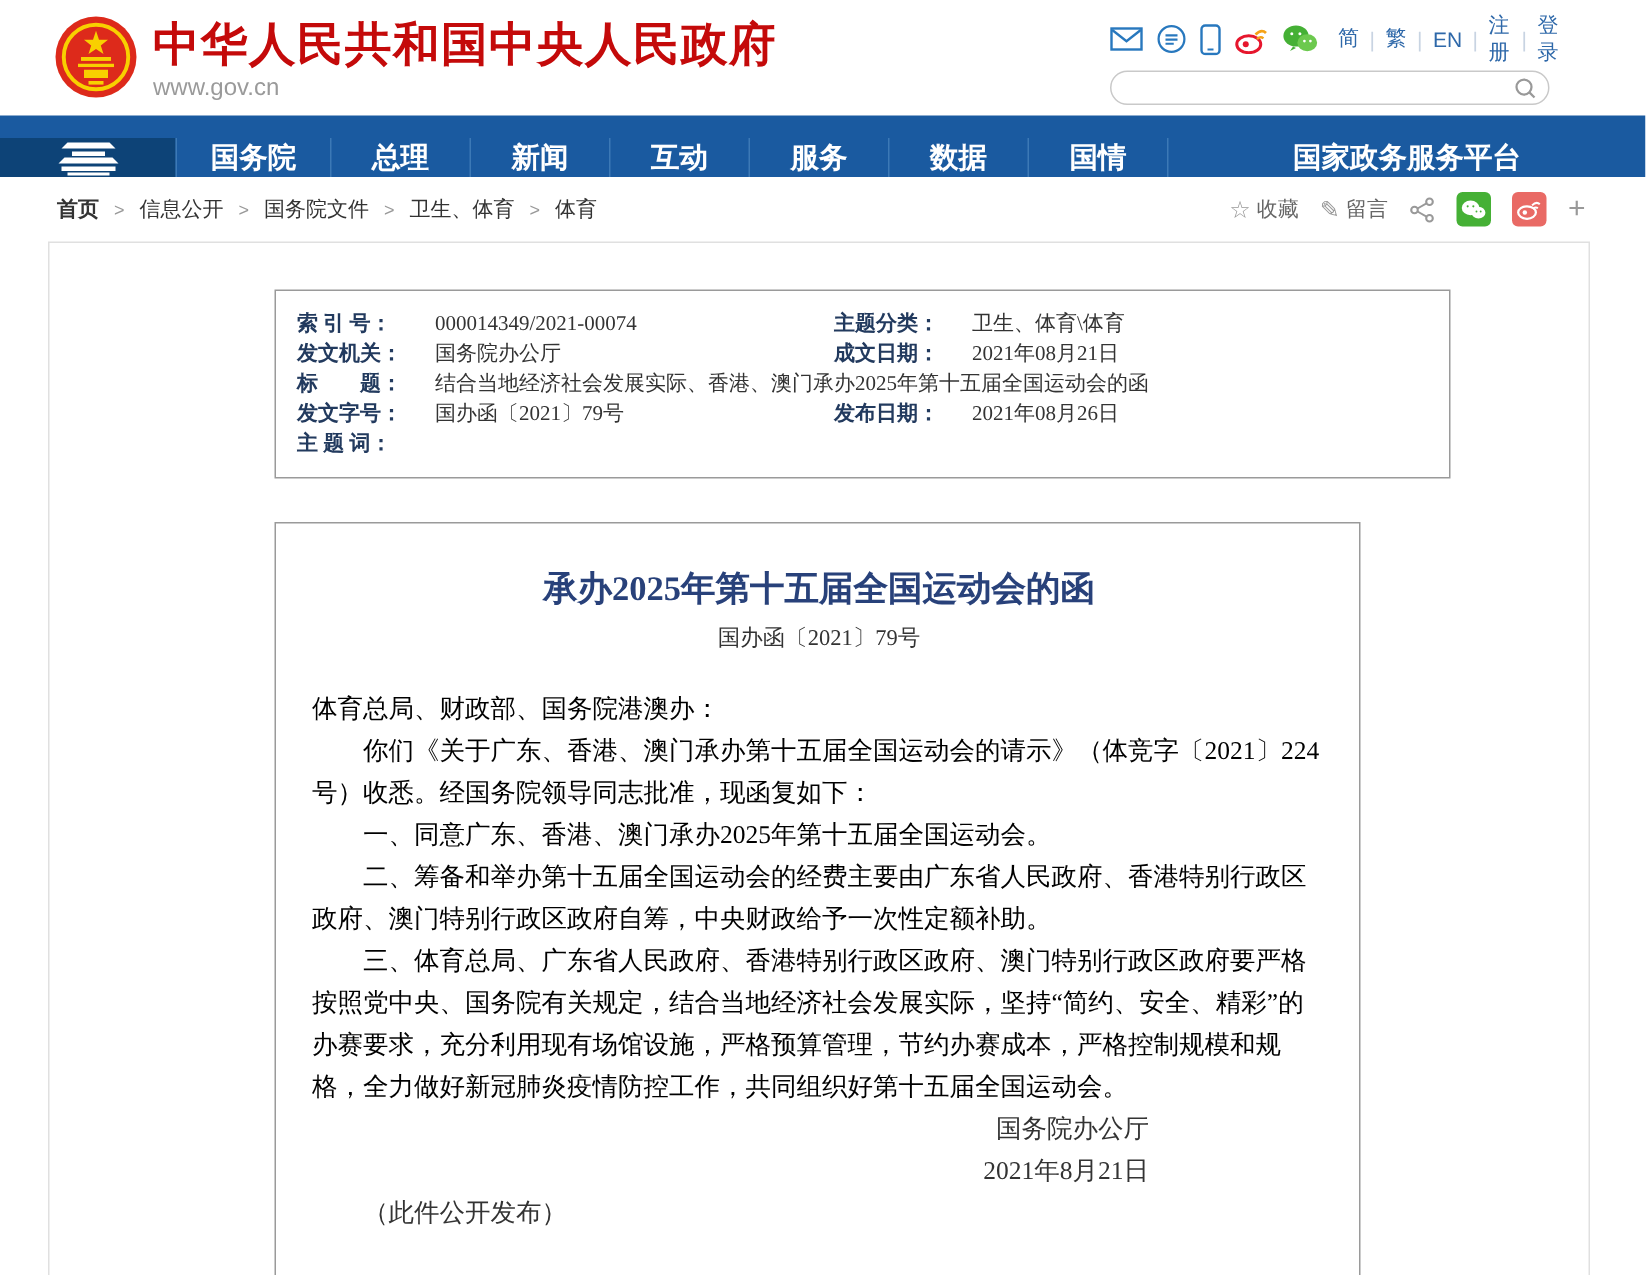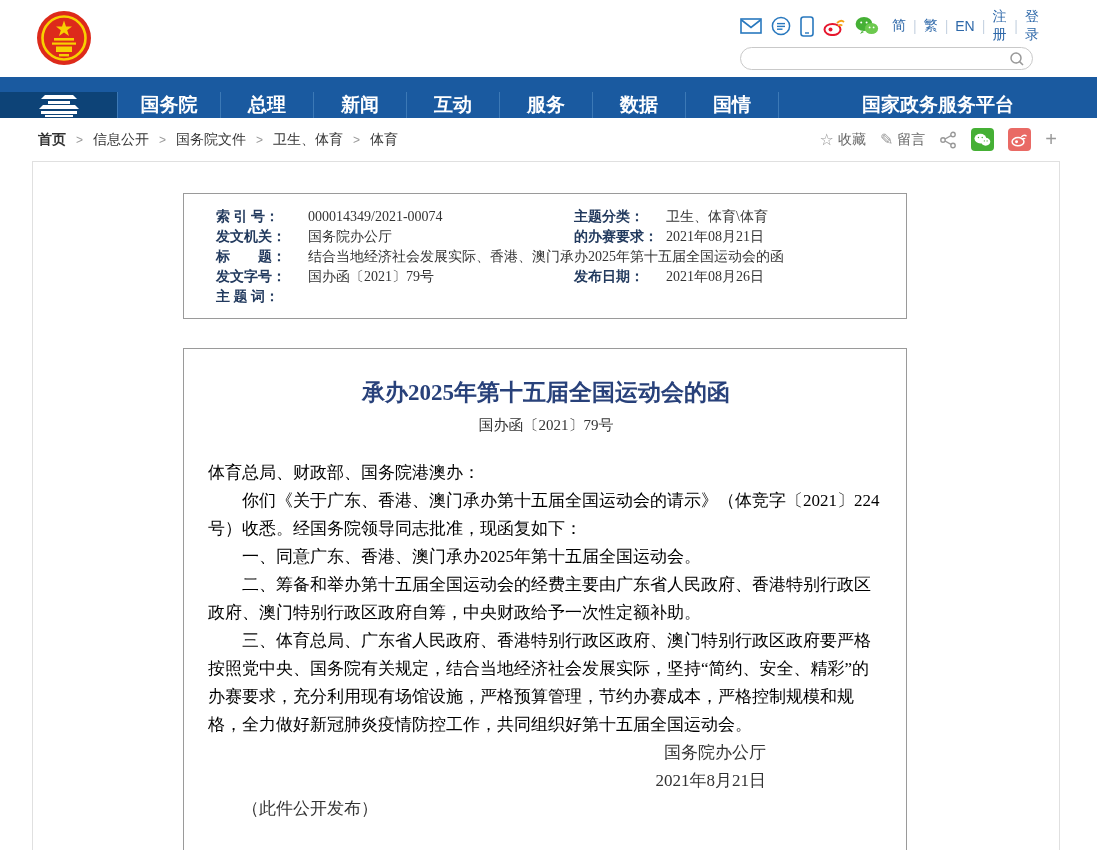--- a/index.html
+++ b/index.html
@@ -50,22 +50,22 @@
   .tool-glyph { color:#999; font-size:16px; }
   .badge { width:23px; height:23px; border-radius:4px; display:inline-flex; align-items:center;
     justify-content:center; cursor:pointer; }
   .badge-wechat { background:#45b035; }
   .badge-weibo { background:#e96a65; }
   .plus-glyph { color:#999; font-size:20px; font-weight:normal; cursor:pointer; }
 
   
   .outer-box { position:absolute; left:32px; top:161px; width:1028px; height:760px;
     background:#fff; border:1px solid #e0e0e0; }
-  .meta-box { position:absolute; left:150px; top:31px; width:724px; border:1px solid #9a9a9a;
-    padding:13px 0 11px 32px; font-family:"Liberation Serif","DejaVu Serif",serif; }
+  .meta-box { position:absolute; left:150px; top:31px; width:784px; border:1px solid #9a9a9a;
+    padding:13px 0 11px 14px; font-family:"Liberation Serif","DejaVu Serif",serif; }
   .meta-grid { display:grid; grid-template-columns:92px 266px 92px auto; row-gap:0;
     font-size:14px; line-height:20px; color:#333; }
   .m-label { font-weight:bold; color:#223a5e; white-space:pre; }
   .m-span3 { grid-column:2 / 5; }
 
   .doc-box { position:absolute; left:150px; top:186px; width:724px; height:600px;
     border:1px solid #9a9a9a; padding:28px 22px 0 24px;
     font-family:"Liberation Serif","DejaVu Serif",serif; }
   .doc-title { text-align:center; color:#28417a; font-size:23px; font-weight:bold;
     line-height:31px; }
@@ -88,20 +88,24 @@
         <svg width="56" height="56" viewBox="0 0 56 56">
           <circle cx="28" cy="28" r="27" fill="#dd2a1b"></circle>
           <circle cx="28" cy="28" r="21.5" fill="none" stroke="#f8d000" stroke-width="2.6"></circle>
           <polygon points="28,10.5 30,16.5 36,16.5 31.2,20.3 33,26 28,22.6 23,26 24.8,20.3 20,16.5 26,16.5" fill="#f8d000"></polygon>
           <rect x="18" y="28" width="20" height="2.6" fill="#f8d000"></rect>
           <rect x="16" y="32.5" width="24" height="2.2" fill="#f8d000"></rect>
           <rect x="20" y="36.5" width="16" height="5.5" fill="#f8d000"></rect>
           <rect x="23" y="44" width="10" height="2.4" fill="#f8d000"></rect>
         </svg>
       </span>
+      <div class="site-title-block">
+        <div class="site-title">中华人民共和国中央人民政府</div>
+        <div class="site-url">www.gov.cn</div>
+      </div>
     </div>
 
     <div class="header-right">
       <div class="quick-row">
         <span class="q-icon">
           <svg width="22" height="16" viewBox="0 0 22 16">
               <rect x="1" y="1" width="20" height="14" fill="none" stroke="#2878be" stroke-width="1.6"></rect>
               <polyline points="1.5,2 11,9.5 20.5,2" fill="none" stroke="#2878be" stroke-width="1.6"></polyline>
             </svg>
         </span>
@@ -254,21 +258,21 @@
 
     <div class="meta-box">
       <div class="meta-grid">
         <span class="m-label">索 引 号：</span>
         <span>000014349/2021-00074</span>
         <span class="m-label">主题分类：</span>
         <span>卫生、体育\体育</span>
 
         <span class="m-label">发文机关：</span>
         <span>国务院办公厅</span>
-        <span class="m-label">的办赛要求：</span>
+        <span class="m-label">成文日期：</span>
         <span>2021年08月21日</span>
 
         <span class="m-label">标　　题：</span>
         <span class="m-span3">结合当地经济社会发展实际、香港、澳门承办2025年第十五届全国运动会的函</span>
 
         <span class="m-label">发文字号：</span>
         <span>国办函〔2021〕79号</span>
         <span class="m-label">发布日期：</span>
         <span>2021年08月26日</span>
 

